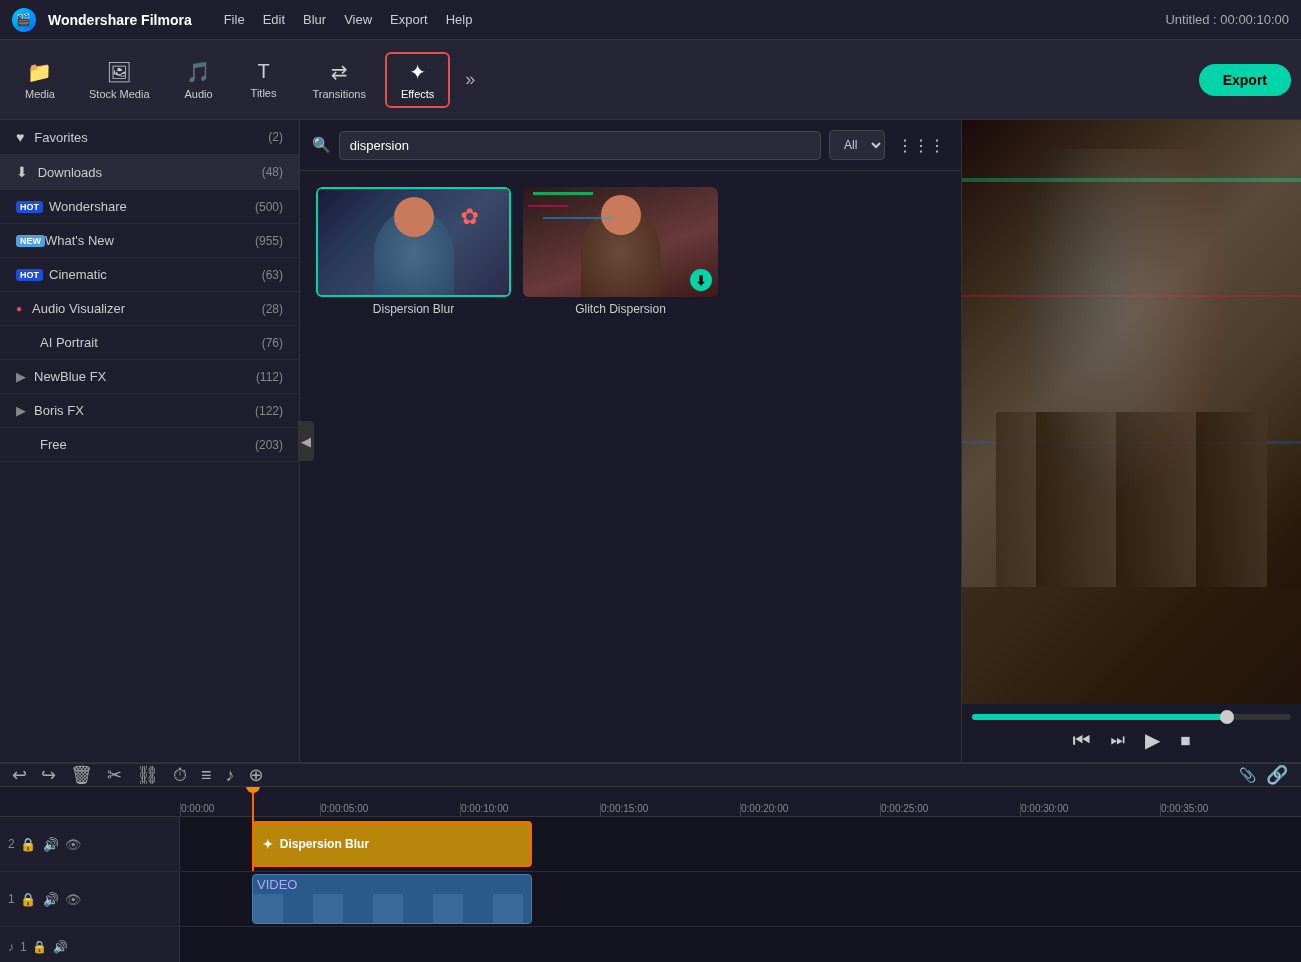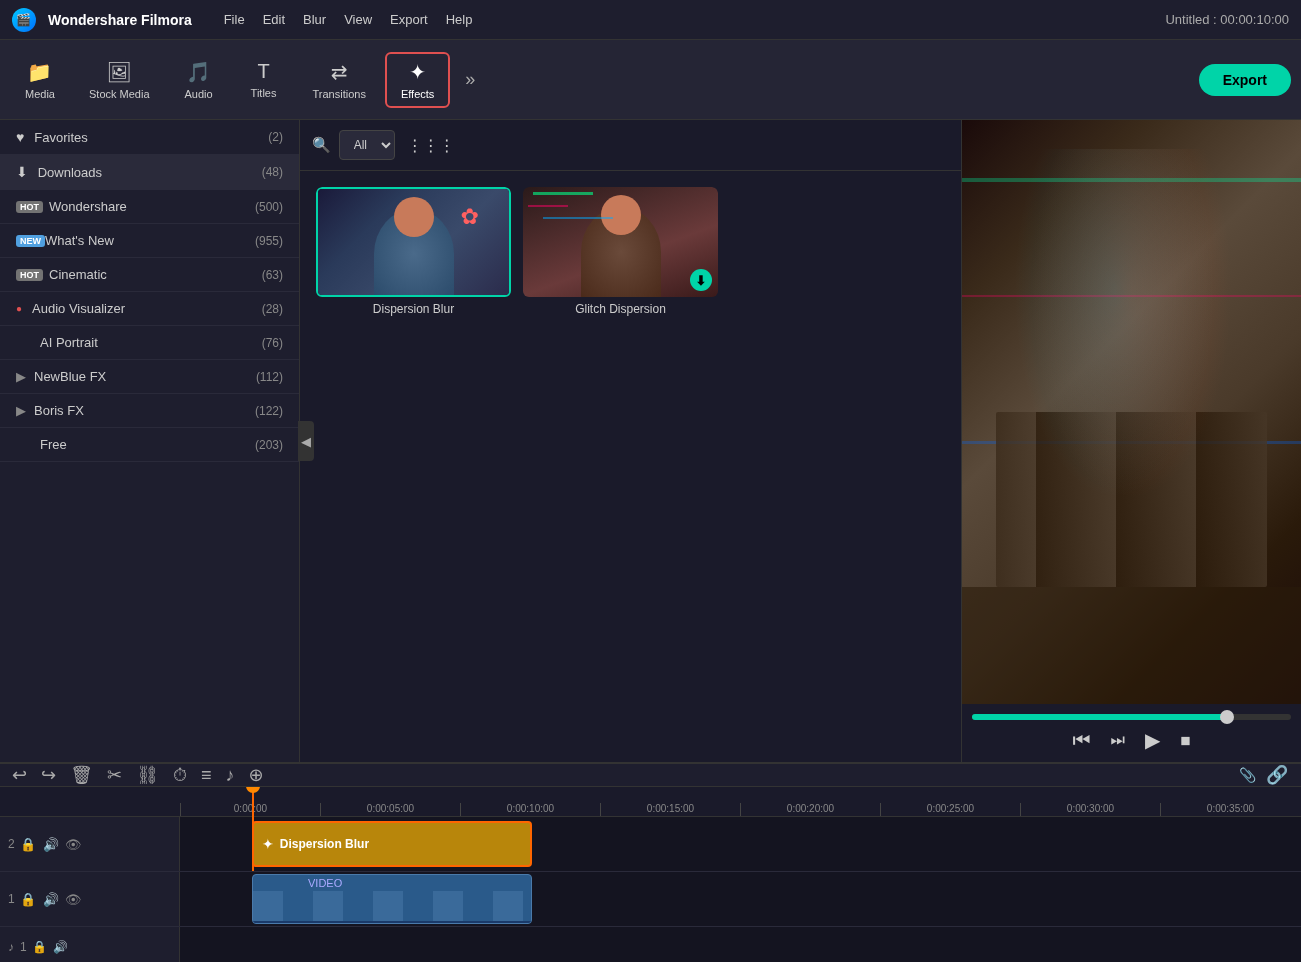--- a/index.html
+++ b/index.html
@@ -23,21 +23,21 @@
 
     
     .main { display: flex; height: calc(962px - 40px - 80px - 200px); }
 
     
     .sidebar { width: 300px; background: #1e1e2e; border-right: 1px solid #333; overflow-y: auto; flex-shrink: 0; }
     .sidebar-item { display: flex; align-items: center; padding: 9px 16px; cursor: pointer; border-bottom: 1px solid #2a2a3a; }
     .sidebar-item.active { background: #2a2a3a; }
     .sidebar-item .badge { margin-left: auto; color: #888; font-size: 12px; }
     .sidebar-item .icon { margin-right: 10px; font-size: 14px; }
-    .sidebar-item .hot-badge { background: #737373; color: white; font-size: 9px; font-weight: bold; padding: 1px 4px; border-radius: 3px; margin-right: 6px; }
+    .sidebar-item .hot-badge { background: #1d4ed8; color: white; font-size: 9px; font-weight: bold; padding: 1px 4px; border-radius: 3px; margin-right: 6px; }
     .sidebar-item .new-badge { background: #50a0e0; color: white; font-size: 9px; font-weight: bold; padding: 1px 4px; border-radius: 3px; }
     .sidebar-item .arrow { margin-right: 8px; color: #888; }
 
     
     .effects-panel { flex: 1; background: #1a1a2a; display: flex; flex-direction: column; }
     .search-bar { display: flex; align-items: center; padding: 10px 12px; gap: 8px; border-bottom: 1px solid #333; }
     .search-input { flex: 1; background: #2a2a3a; border: 1px solid #444; color: #fff; padding: 6px 10px; border-radius: 4px; font-size: 13px; }
     .filter-select { background: #2a2a3a; border: 1px solid #444; color: #ccc; padding: 6px 10px; border-radius: 4px; font-size: 12px; }
     .grid-btn { background: none; border: none; color: #ccc; font-size: 16px; cursor: pointer; padding: 4px; }
 
@@ -62,21 +62,21 @@
     .collapse-arrow { position: absolute; left: 298px; top: 50%; transform: translateY(-50%); background: #333; border-radius: 0 4px 4px 0; width: 16px; height: 40px; display: flex; align-items: center; justify-content: center; cursor: pointer; color: #aaa; z-index: 10; }
 
     
     .timeline { height: 200px; background: #141420; border-top: 2px solid #333; display: flex; flex-direction: column; }
     .timeline-toolbar { height: 44px; background: #1e1e2e; display: flex; align-items: center; padding: 0 12px; gap: 14px; border-bottom: 1px solid #333; }
     .tl-btn { background: none; border: none; color: #aaa; font-size: 18px; cursor: pointer; }
     .tl-content { flex: 1; display: flex; }
     .tl-tracks { flex: 1; overflow: hidden; position: relative; }
     .tl-ruler { height: 30px; background: #1a1a2a; display: flex; align-items: center; padding: 0 0 0 180px; position: relative; border-bottom: 1px solid #333; }
     .ruler-marks { display: flex; align-items: flex-end; height: 100%; flex: 1; }
-    .ruler-mark { color: #888; font-size: 10px; width: 140px; flex-shrink: 0; text-align: center; border-left: 1px solid #444; padding-bottom: 2px; }
+    .ruler-mark { color: #888; font-size: 10px; width: 140px; flex-shrink: 0; border-left: 1px solid #444; padding-bottom: 2px; }
     .tl-track { display: flex; height: 55px; border-bottom: 1px solid #2a2a3a; }
     .track-controls { width: 180px; background: #1e1e2e; flex-shrink: 0; display: flex; align-items: center; gap: 6px; padding: 0 8px; border-right: 1px solid #333; }
     .track-controls .track-num { color: #888; font-size: 12px; }
     .track-icon { color: #888; font-size: 13px; }
     .track-area { flex: 1; position: relative; overflow: visible; }
     .tl-playhead { position: absolute; left: 72px; top: -30px; bottom: 0; width: 2px; background: #ff6600; z-index: 20; pointer-events: none; }
     .tl-playhead::before { content: ''; position: absolute; top: -8px; left: 50%; transform: translateX(-50%); width: 14px; height: 14px; background: #ff8800; border-radius: 50%; }
     .effect-clip { position: absolute; left: 72px; top: 4px; width: 280px; height: 46px; background: #b8860b; border: 2px solid #ff6600; border-radius: 4px; display: flex; align-items: center; gap: 6px; padding: 0 8px; }
     .effect-clip .clip-icon { color: #fff; font-size: 14px; }
     .effect-clip .clip-label { color: #fff; font-size: 12px; font-weight: 600; }
@@ -195,20 +195,21 @@
       <span>Free</span>
       <span class="badge">(203)</span>
     </div>
   </div>
 
   <div class="collapse-arrow">◀</div>
 
   <div class="effects-panel">
     <div class="search-bar">
       <span style="color:#aaa; font-size:15px;">🔍</span>
+      <input class="search-input" type="text" value="dispersion" style="">
       <select class="filter-select">
         <option>All</option>
       </select>
       <button class="grid-btn">⋮⋮⋮</button>
     </div>
 
     <div class="effects-grid">
 
       <div class="effect-card">
         <div class="effect-thumb selected">
@@ -327,21 +328,21 @@
 
       <div class="tl-track">
         <div class="track-controls">
           <span class="track-num">1</span>
           <span class="track-icon">🔒</span>
           <span class="track-icon">🔊</span>
           <span class="track-icon">👁</span>
         </div>
         <div class="track-area">
           <div class="video-clip">
-            <div style="font-size:11px; color:#aaf; padding:2px 20px;margin-left:35px;">VIDEO</div>
+            <div style="font-size:13px; color:#aaf; padding:2px 4px;">VIDEO</div>
             <div class="video-clip-inner" style="height:30px;"></div>
             <div class="video-stripe"></div>
           </div>
         </div>
       </div>
 
       <div class="audio-track-sm">
         <div class="track-controls-sm">
           <span>♪</span>
           <span>1</span>

